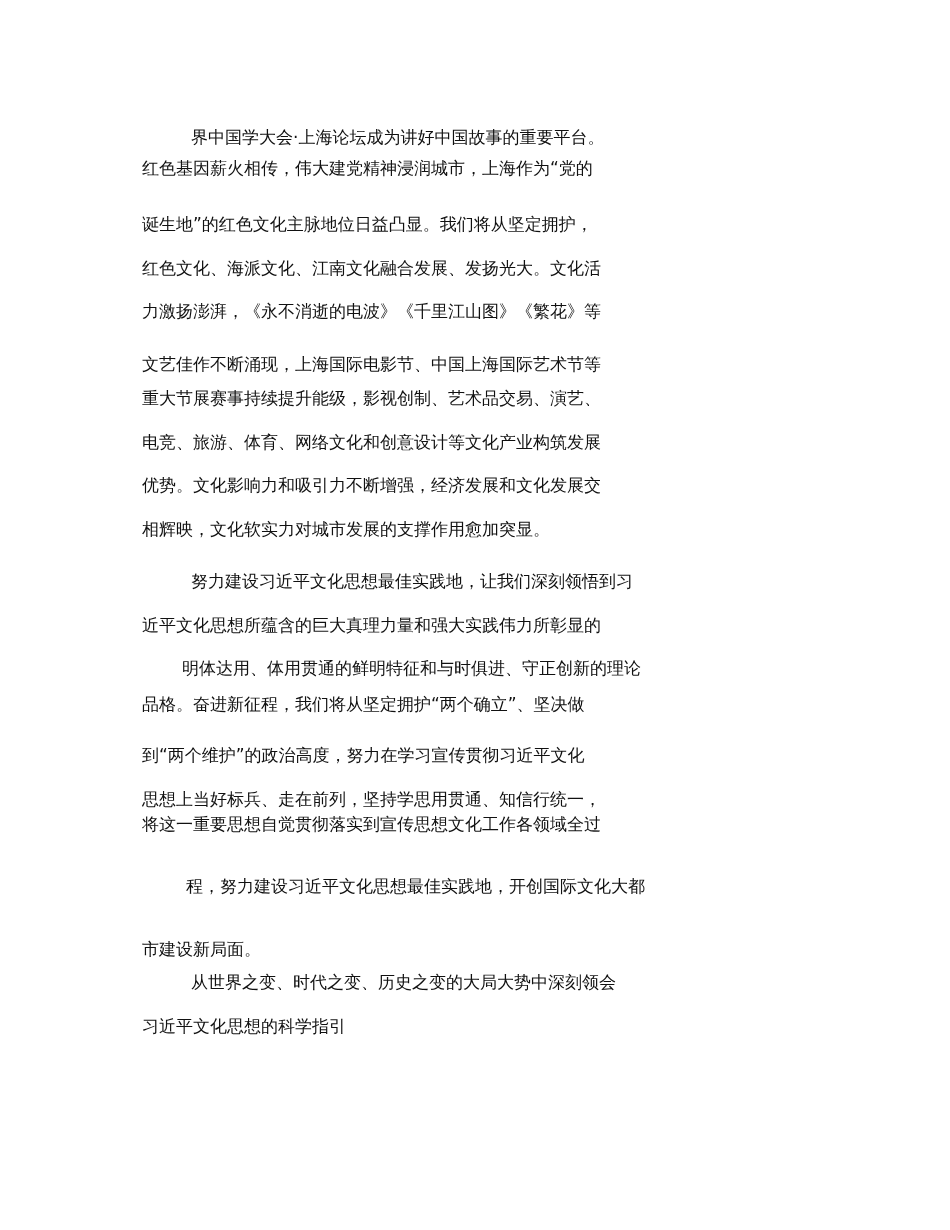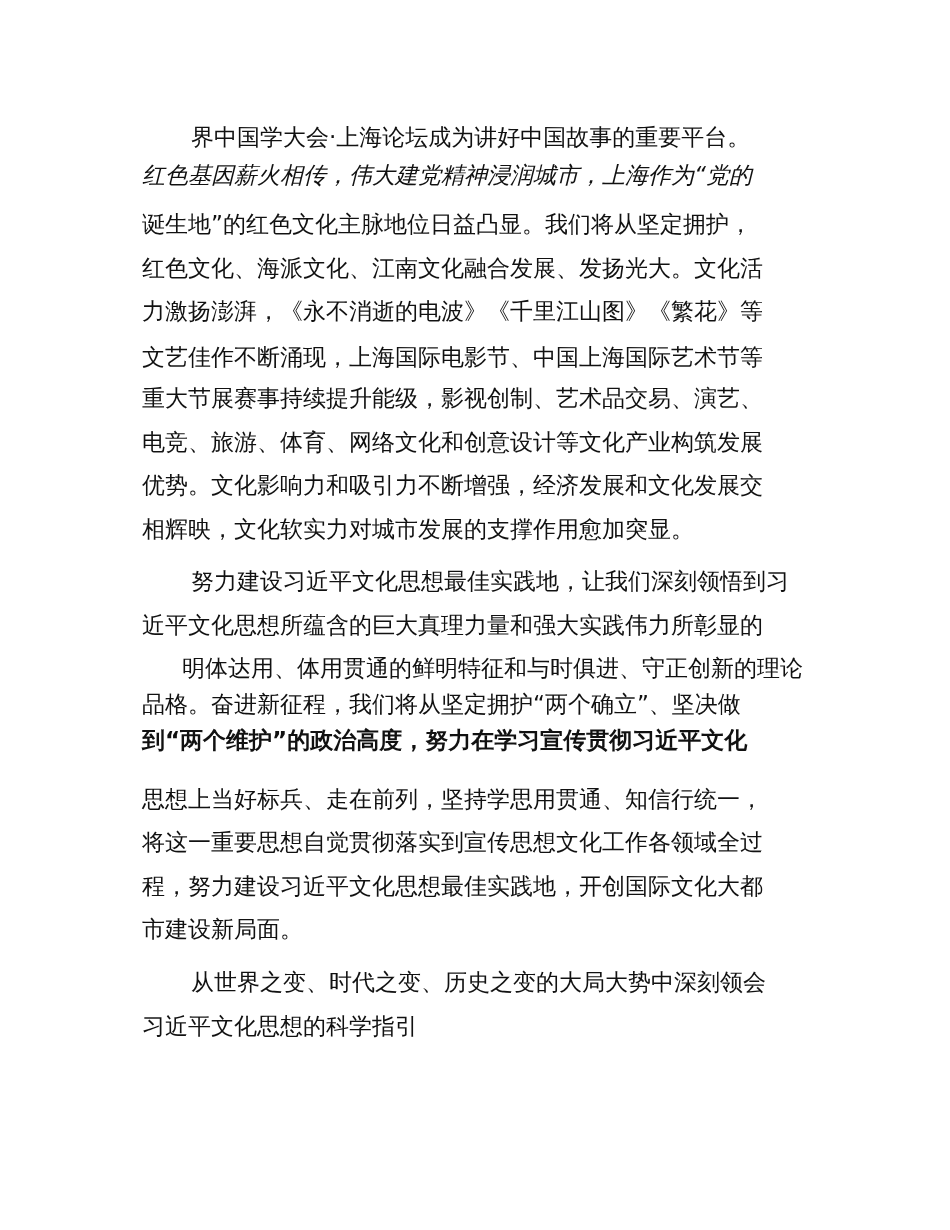--- a/index.html
+++ b/index.html
@@ -1,51 +1,51 @@
 <!DOCTYPE html>
 <html><head>
 <meta charset="utf-8">
 <style>
   html, body { margin: 0; padding: 0; background: #ffffff; }
   body { width: 950px; height: 1230px; position: relative; overflow: hidden;
          font-family: "DejaVu Sans", "Liberation Sans", sans-serif; color: #111111; }
   .page { position: absolute; left: 0; top: 0; width: 950px; height: 1230px; background: #ffffff; }
   .para { position: absolute; left: 142px; width: 670px; }
   .line { position: absolute; left: 0; height: 30px; line-height: 30px;
-          font-size: 23px; white-space: nowrap; letter-spacing: 0px; }
+          font-size: 17px; white-space: nowrap; letter-spacing: 0px; }
   .line.indent { left: 49px; }
 </style>
 </head>
 <body>
 
 <div class="page">
 
   <div class="para" style="top:122px;">
     <div class="line indent" style="top:0px;">界中国学大会·上海论坛成为讲好中国故事的重要平台。</div>
-    <div class="line" style="top:38px;font-style:italic;">红色基因薪火相传，伟大建党精神浸润城市，上海作为“党的</div>
+    <div class="line" style="top:31px;">红色基因薪火相传，伟大建党精神浸润城市，上海作为“党的</div>
     <div class="line" style="top:87px;">诞生地”的红色文化主脉地位日益凸显。我们将从坚定拥护，</div>
     <div class="line" style="top:130.5px;">红色文化、海派文化、江南文化融合发展、发扬光大。文化活</div>
     <div class="line" style="top:174px;">力激扬澎湃，《永不消逝的电波》《千里江山图》《繁花》等</div>
-    <div class="line" style="top:220px;text-align:center;">文艺佳作不断涌现，上海国际电影节、中国上海国际艺术节等</div>
+    <div class="line" style="top:227px;text-align:center;">文艺佳作不断涌现，上海国际电影节、中国上海国际艺术节等</div>
     <div class="line" style="top:261px;">重大节展赛事持续提升能级，影视创制、艺术品交易、演艺、</div>
     <div class="line" style="top:304.5px;">电竞、旅游、体育、网络文化和创意设计等文化产业构筑发展</div>
     <div class="line" style="top:348px;">优势。文化影响力和吸引力不断增强，经济发展和文化发展交</div>
     <div class="line" style="top:391.5px;">相辉映，文化软实力对城市发展的支撑作用愈加突显。</div>
   </div>
 
   <div class="para" style="top:566px;">
     <div class="line indent" style="top:0px;">努力建设习近平文化思想最佳实践地，让我们深刻领悟到习</div>
     <div class="line" style="top:43.5px;">近平文化思想所蕴含的巨大真理力量和强大实践伟力所彰显的</div>
     <div class="line" style="top:87px;margin-left:40px;">明体达用、体用贯通的鲜明特征和与时俱进、守正创新的理论</div>
     <div class="line" style="top:123px;">品格。奋进新征程，我们将从坚定拥护“两个确立”、坚决做</div>
-    <div class="line" style="top:159px;font-weight:bold;">到“两个维护”的政治高度，努力在学习宣传贯彻习近平文化</div>
+    <div class="line" style="top:174px;">到“两个维护”的政治高度，努力在学习宣传贯彻习近平文化</div>
     <div class="line" style="top:217.5px;">思想上当好标兵、走在前列，坚持学思用贯通、知信行统一，</div>
-    <div class="line" style="top:261px;">将这一重要思想自觉贯彻落实到宣传思想文化工作各领域全过</div>
-    <div class="line" style="top:304.5px;">程，努力建设习近平文化思想最佳实践地，开创国际文化大都</div>
-    <div class="line" style="top:348px;">市建设新局面。</div>
+    <div class="line" style="top:243px;">将这一重要思想自觉贯彻落实到宣传思想文化工作各领域全过</div>
+    <div class="line" style="top:304.5px;margin-left:44px;">程，努力建设习近平文化思想最佳实践地，开创国际文化大都</div>
+    <div class="line" style="top:368px;">市建设新局面。</div>
   </div>
 
   <div class="para" style="top:967px;">
     <div class="line indent" style="top:0px;">从世界之变、时代之变、历史之变的大局大势中深刻领会</div>
     <div class="line" style="top:43.5px;">习近平文化思想的科学指引</div>
   </div>
 
 </div>
 
 </body></html>

